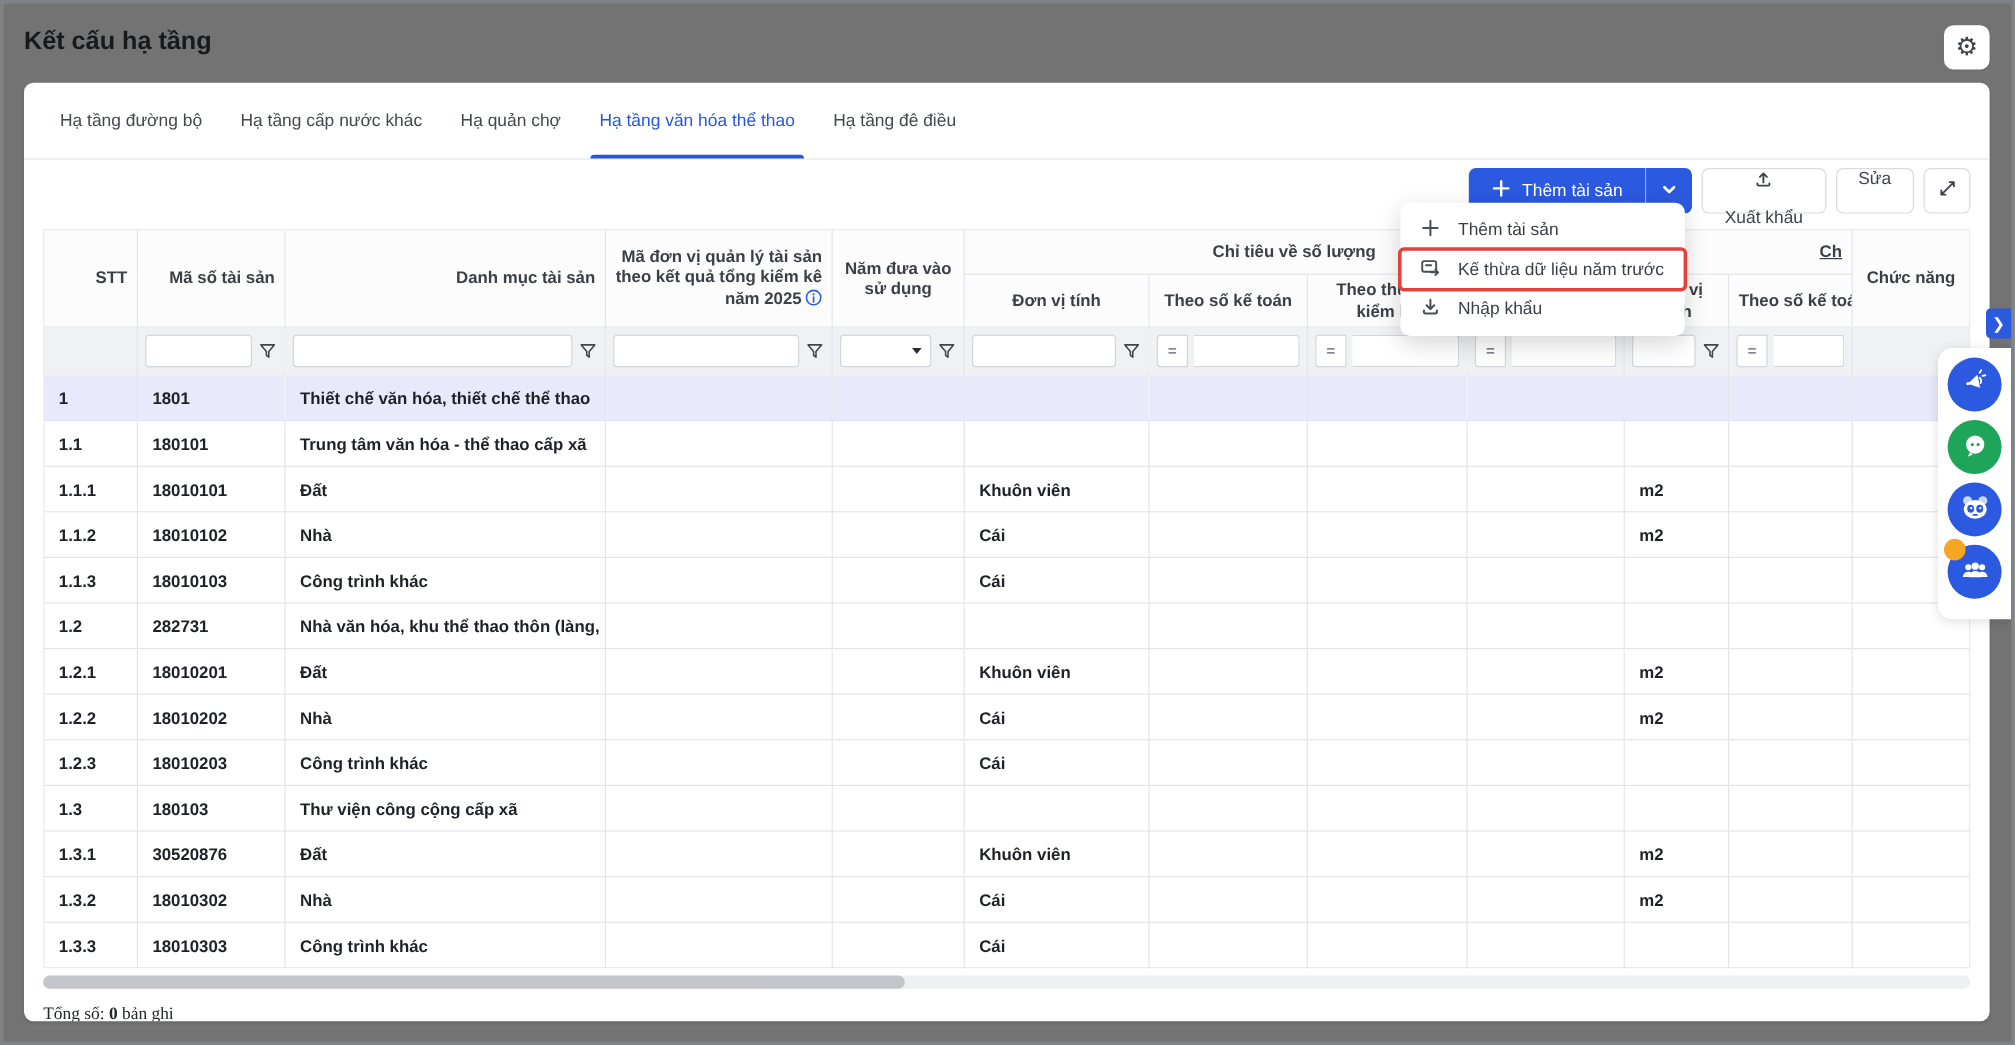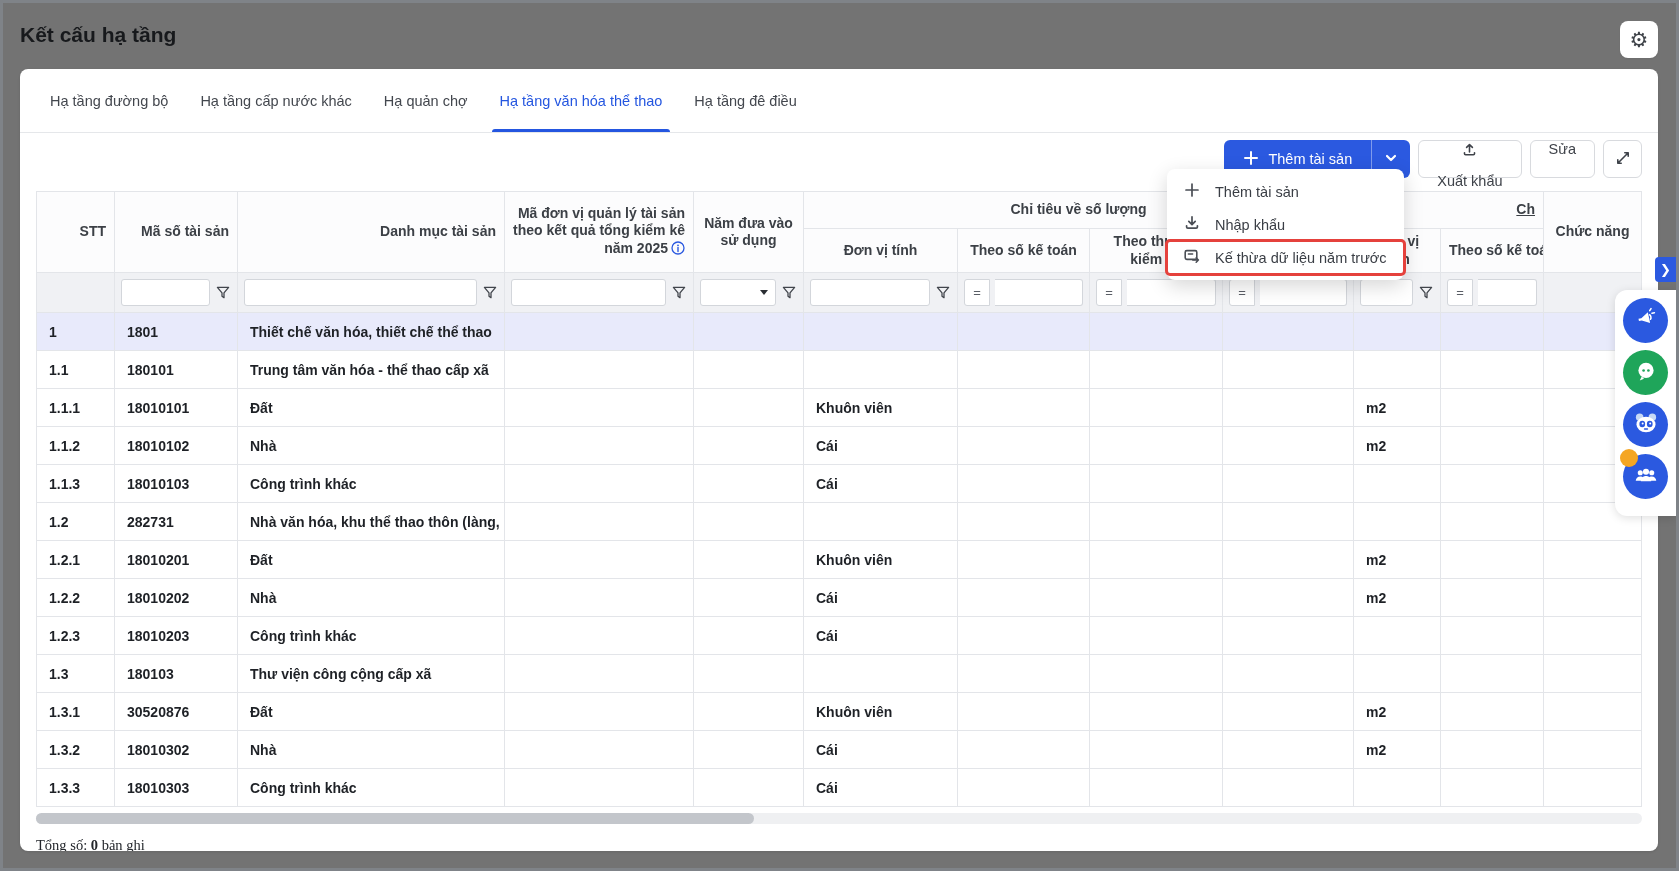--- a/index.html
+++ b/index.html
@@ -492,33 +492,33 @@
 
   <div class="dropdown">
     <div class="mi">
       <span><svg width="18" height="18" viewBox="0 0 18 18">
             <path d="M9 3v12M3 9h12" stroke="#4a4e55" stroke-width="1.7" fill="none" stroke-linecap="round"></path>
           </svg></span>
       <span>Thêm tài sản</span>
     </div>
     <div class="mi">
       <span><svg width="18" height="18" viewBox="0 0 18 18">
-            <path d="M9 2.8v7.4M5.8 7.4L9 10.6l3.2-3.2" stroke="#4a4e55" stroke-width="1.7" fill="none" stroke-linecap="round" stroke-linejoin="round"></path>
-            <path d="M3.6 11.8v1.2c0 .7.6 1.2 1.3 1.2h8.2c.7 0 1.3-.5 1.3-1.2v-1.2" stroke="#4a4e55" stroke-width="1.7" fill="none" stroke-linecap="round"></path>
-          </svg></span>
-      <span>Nhập khẩu</span>
+            <rect x="2.2" y="3.6" width="11.6" height="8.8" rx="1.6" stroke="#4a4e55" stroke-width="1.6" fill="none"></rect>
+            <path d="M5.4 7h4.2" stroke="#4a4e55" stroke-width="1.6" stroke-linecap="round"></path>
+            <path d="M9.8 13h5.6M13.2 10.8l2.2 2.2-2.2 2.2" stroke="#4a4e55" stroke-width="1.6" fill="none" stroke-linecap="round" stroke-linejoin="round"></path>
+          </svg></span>
+      <span>Kế thừa dữ liệu năm trước</span>
+      <span class="redbox"></span>
     </div>
     <div class="mi">
       <span><svg width="18" height="18" viewBox="0 0 18 18">
-            <rect x="2.2" y="3.6" width="11.6" height="8.8" rx="1.6" stroke="#4a4e55" stroke-width="1.6" fill="none"></rect>
-            <path d="M5.4 7h4.2" stroke="#4a4e55" stroke-width="1.6" stroke-linecap="round"></path>
-            <path d="M9.8 13h5.6M13.2 10.8l2.2 2.2-2.2 2.2" stroke="#4a4e55" stroke-width="1.6" fill="none" stroke-linecap="round" stroke-linejoin="round"></path>
-          </svg></span>
-      <span>Kế thừa dữ liệu năm trước</span>
-      <span class="redbox"></span>
+            <path d="M9 2.8v7.4M5.8 7.4L9 10.6l3.2-3.2" stroke="#4a4e55" stroke-width="1.7" fill="none" stroke-linecap="round" stroke-linejoin="round"></path>
+            <path d="M3.6 11.8v1.2c0 .7.6 1.2 1.3 1.2h8.2c.7 0 1.3-.5 1.3-1.2v-1.2" stroke="#4a4e55" stroke-width="1.7" fill="none" stroke-linecap="round"></path>
+          </svg></span>
+      <span>Nhập khẩu</span>
     </div>
   </div>
 
   <div class="side-chevron">❯</div>
 
   <div class="float-panel">
     <button class="fab blue" style="top:8px">
       <span><svg width="22" height="22" viewBox="0 0 18 18" style="transform:rotate(-12deg)">
             <path d="M3 7.6h2.4L11.6 4v9L5.4 9.5H3z" fill="#fff"></path>
             <path d="M12.6 6.3c.9.6.9 3 0 3.6" stroke="#fff" stroke-width="1.3" fill="none" stroke-linecap="round"></path>

